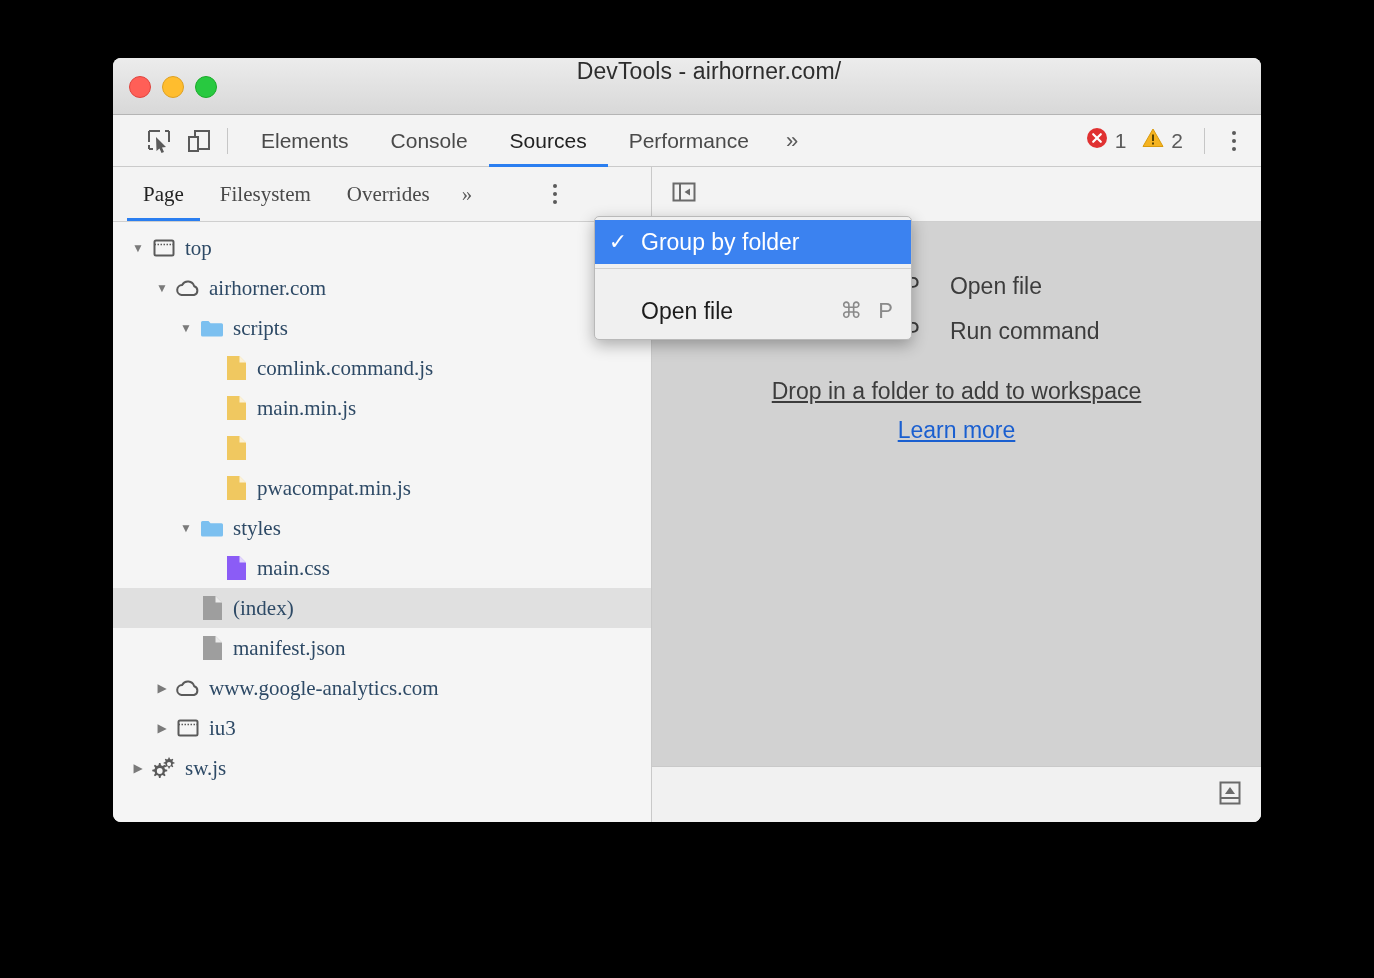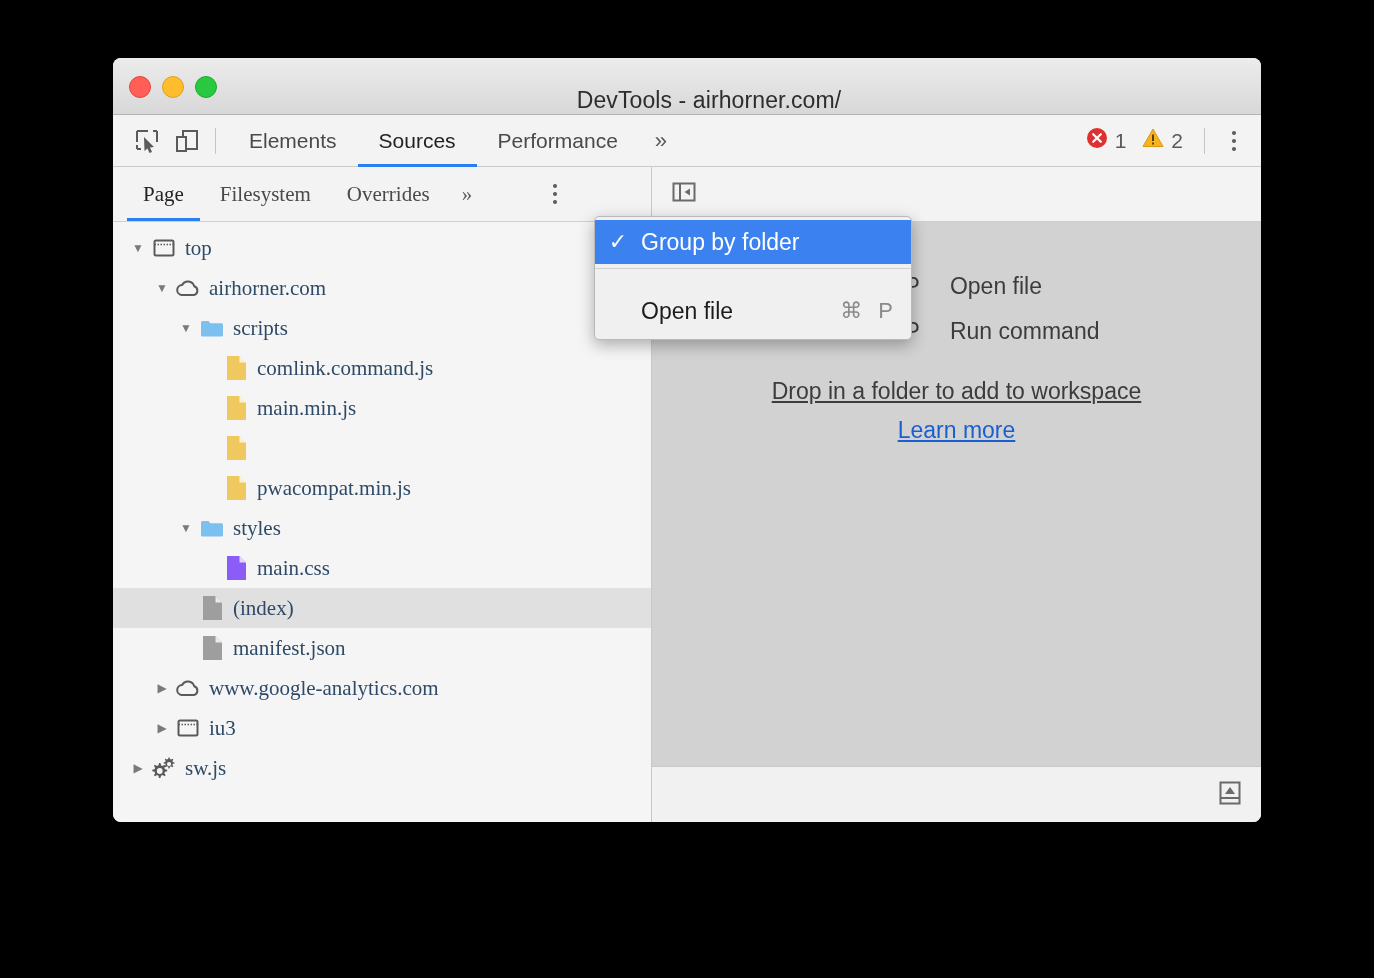--- a/index.html
+++ b/index.html
@@ -32,21 +32,21 @@
     background: #f6f6f6;
   }
 
   
   .titlebar {
     position: relative;
     height: 56px;
     background: linear-gradient(to bottom, #ececec 0%, #d8d8d8 100%);
     border-bottom: 1px solid #b4b4b4;
     display: flex;
-    align-items: flex-end;
+    align-items: flex-start;
     padding-left: 44px;
   }
   .traffic {
     position: absolute;
     left: 16px;
     top: 18px;
     display: flex;
     gap: 11px;
   }
   .light {
@@ -68,21 +68,21 @@
   }
 
   
   .dt-toolbar {
     position: relative;
     height: 52px;
     background: #f3f3f3;
     border-bottom: 1px solid #cacaca;
     display: flex;
     align-items: center;
-    padding-left: 14px;
+    padding-left: 26px;
     box-sizing: border-box;
   }
   .tb-icon {
     width: 40px;
     height: 38px;
     display: flex;
     align-items: center;
     justify-content: center;
     cursor: default;
   }
@@ -379,20 +379,23 @@
         <svg width="26" height="26" viewBox="0 0 26 26">
           <rect x="9" y="3" width="14" height="18" fill="none" stroke="#5a5a5a" stroke-width="2"></rect>
           <rect x="3" y="9" width="9" height="14" fill="#f3f3f3" stroke="#5a5a5a" stroke-width="2"></rect>
         </svg>
       </div>
       <div class="tb-sep"></div>
 
       <div class="panel-tabs">
         <div class="panel-tab">
           <span>Elements</span>
+        </div>
+        <div class="panel-tab">
+          <span>Console</span>
         </div>
         <div class="panel-tab active">
           <span>Sources</span>
         </div>
         <div class="panel-tab">
           <span>Performance</span>
         </div>
         <div class="overflow-chev">
           <span>»</span>
         </div>

